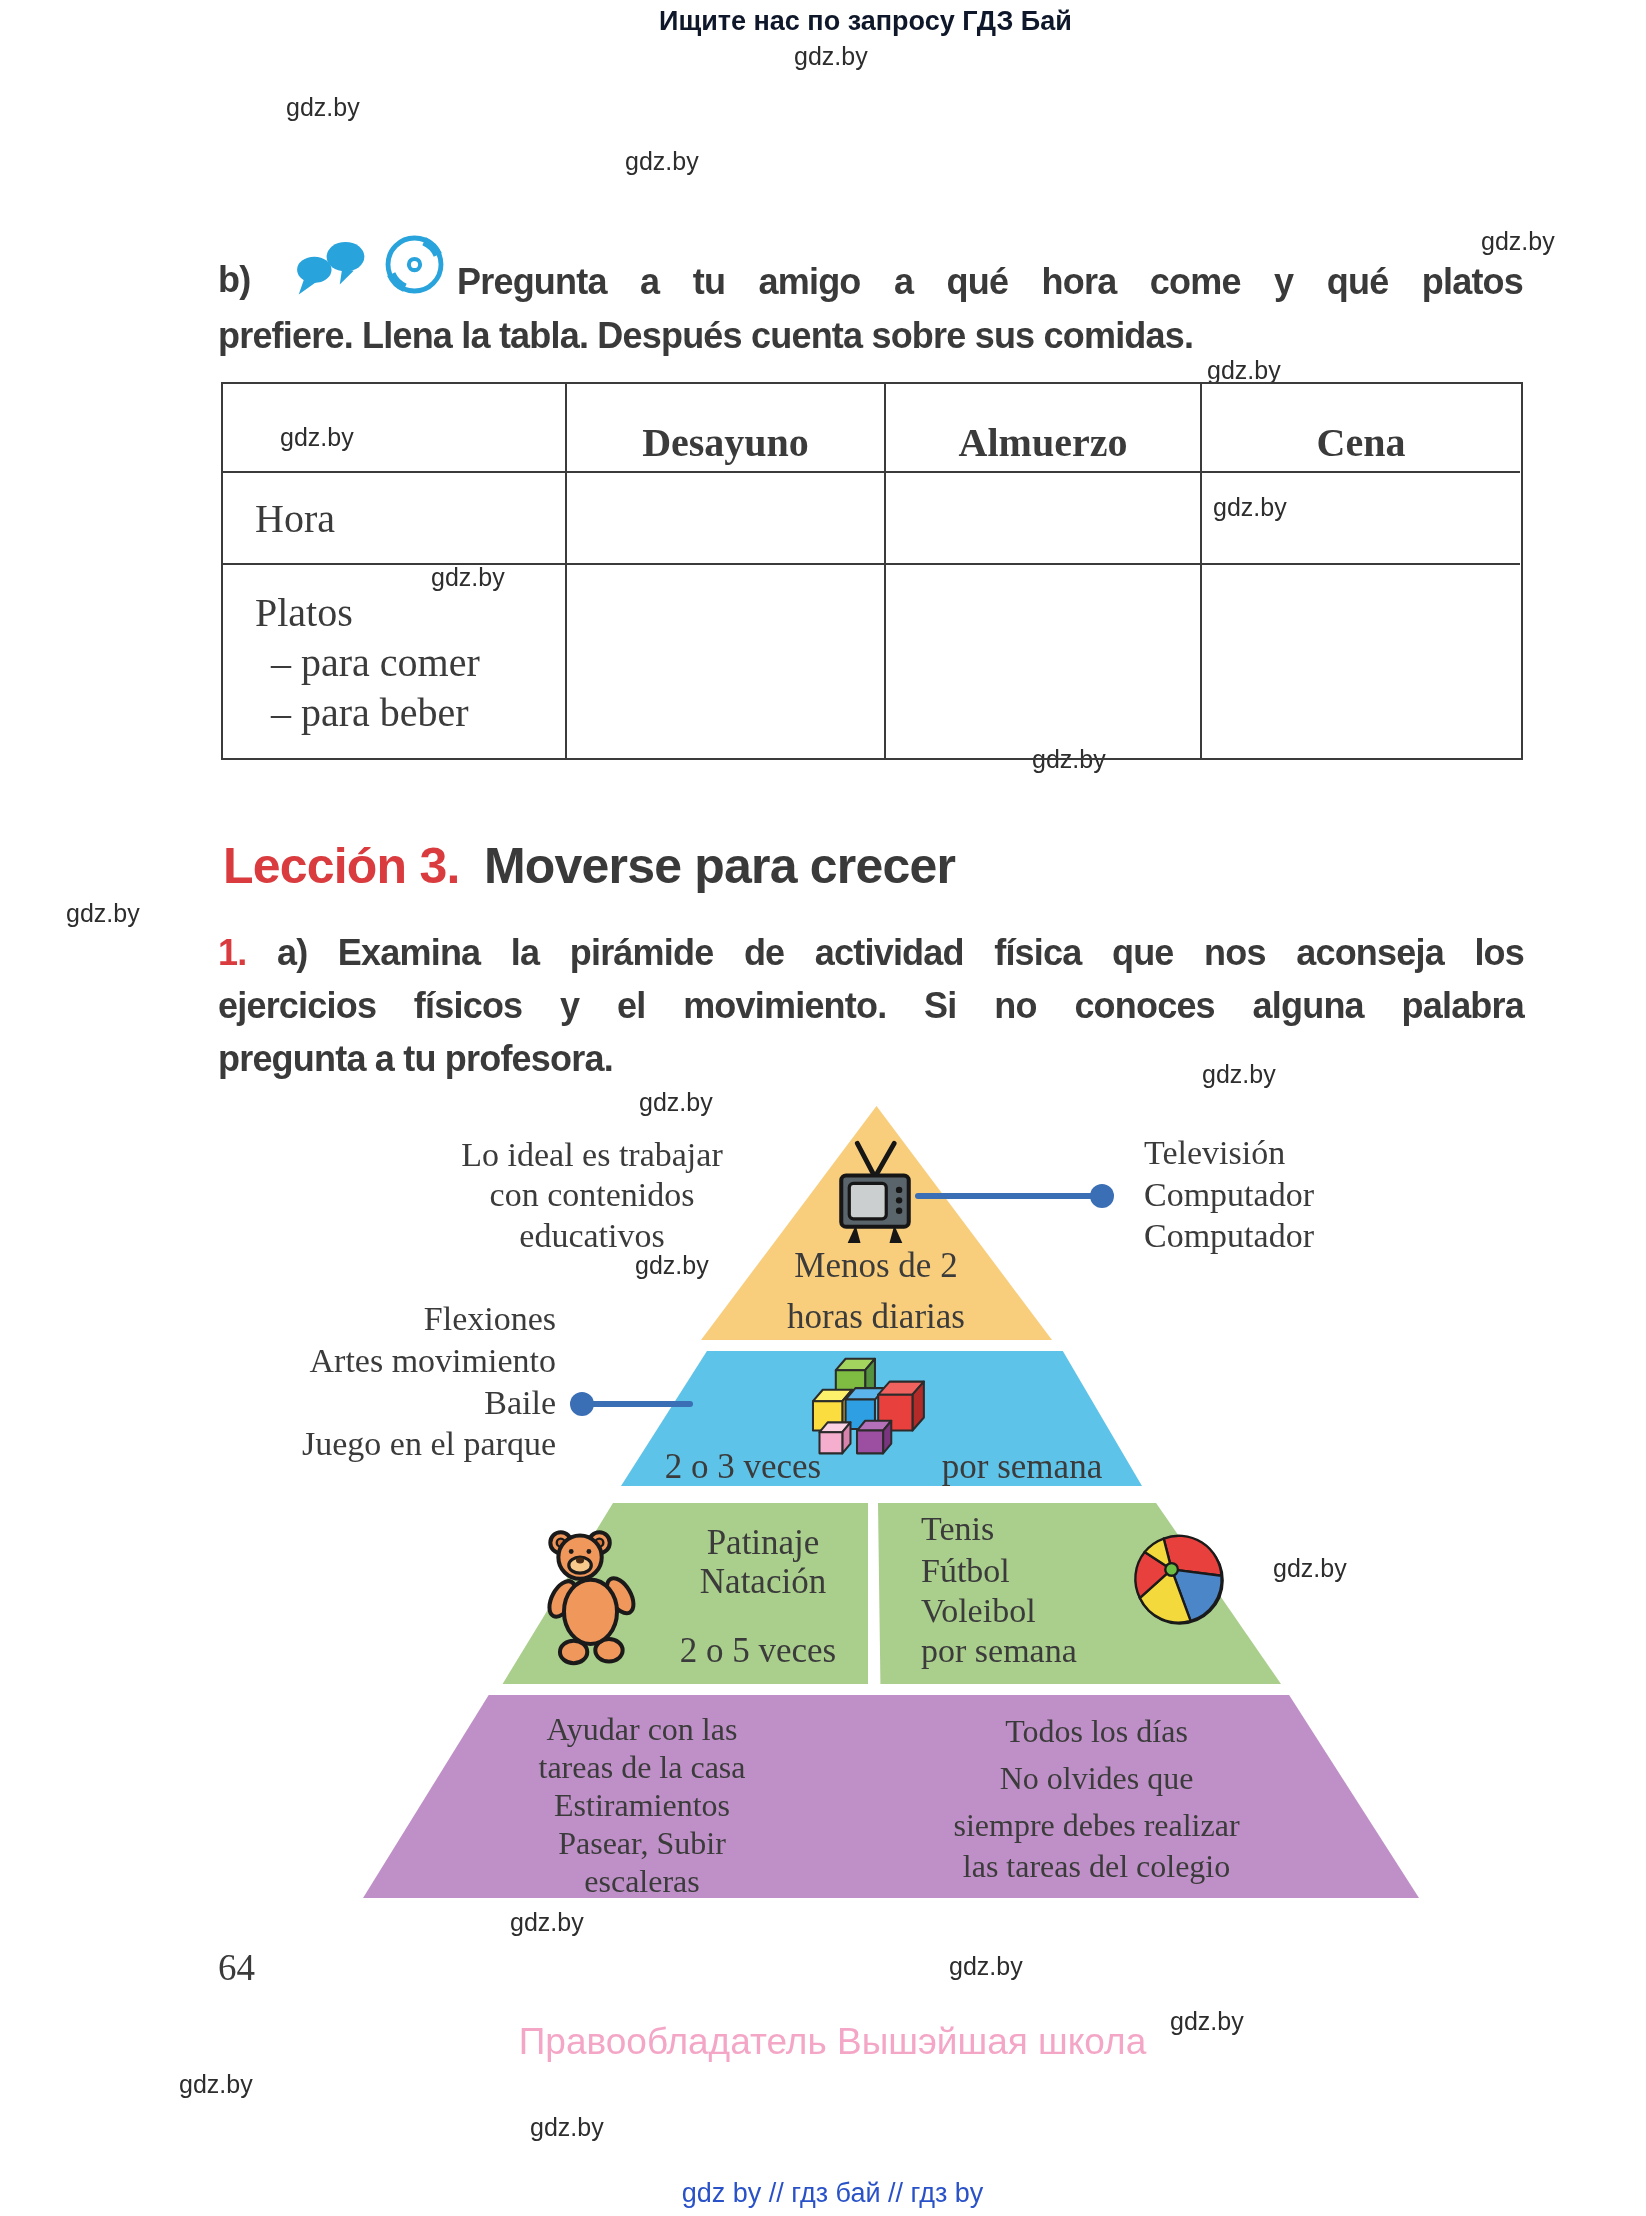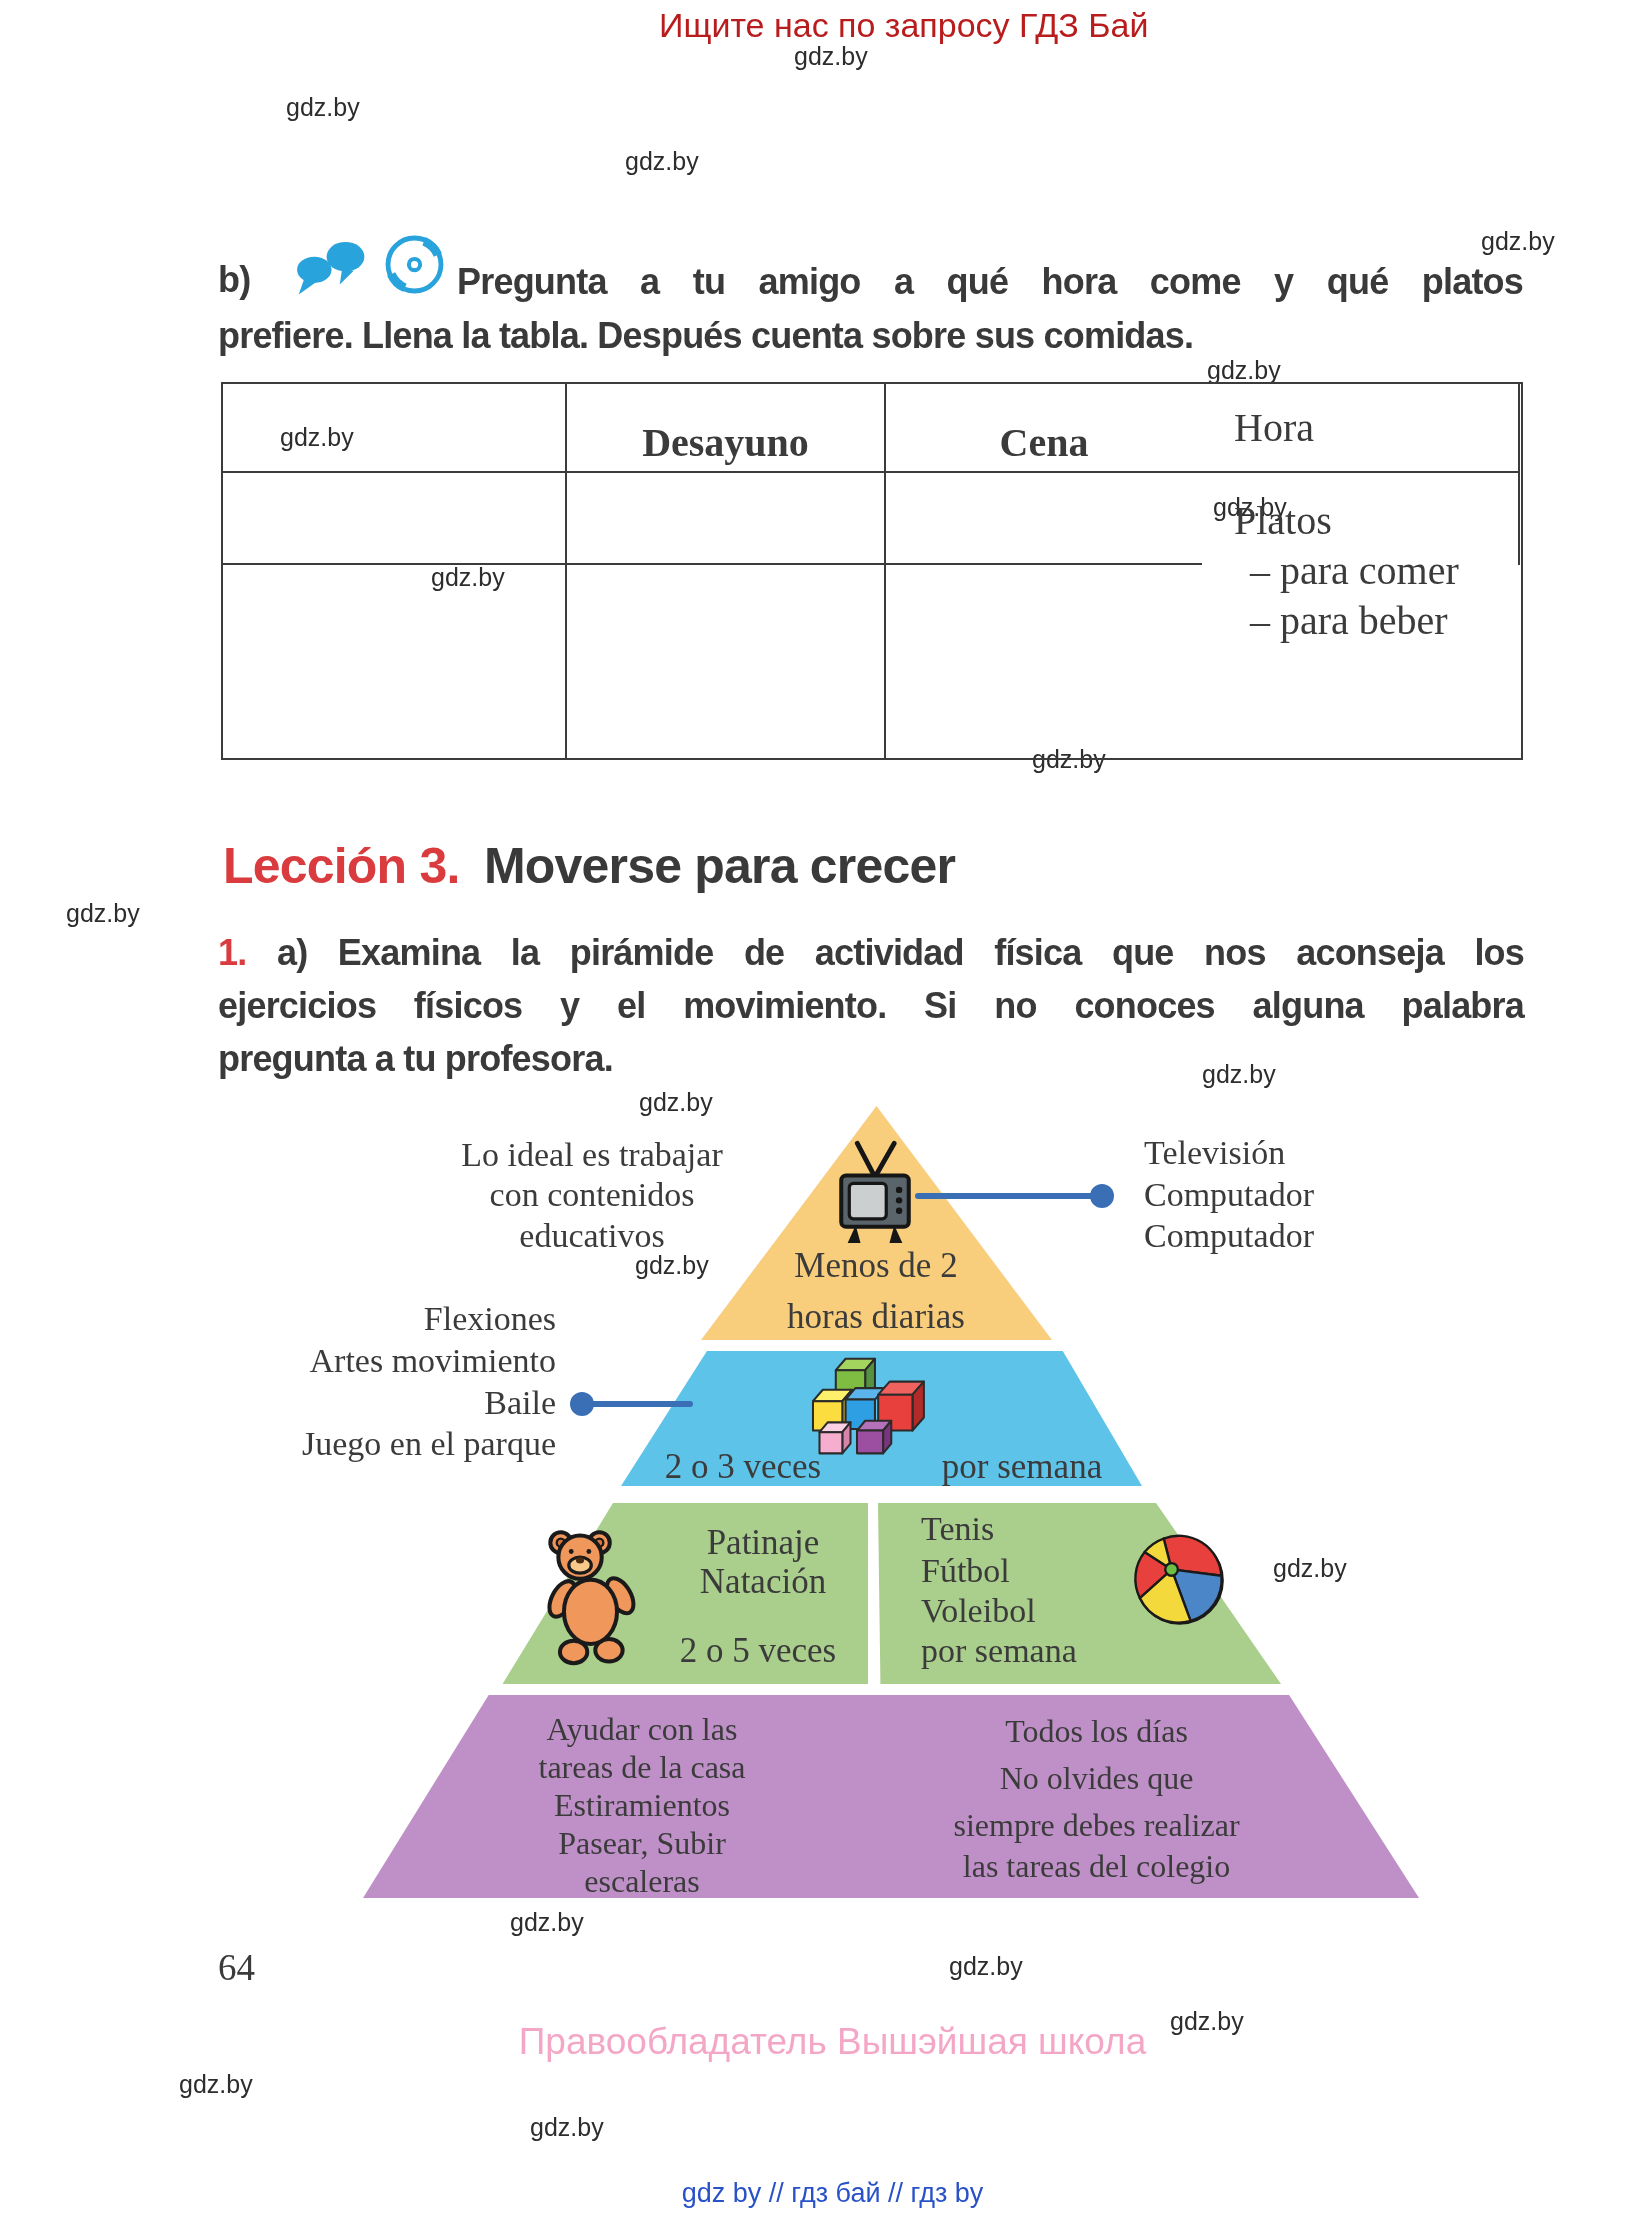--- a/index.html
+++ b/index.html
@@ -1,21 +1,21 @@
 <!DOCTYPE html>
 <html style="font-size:13px"><head>
 <meta charset="utf-8">
 <style>
   html,body{margin:0;padding:0;background:#ffffff;}
   #page{position:relative;width:1647px;height:2216px;background:#ffffff;overflow:hidden;
         font-family:"Liberation Sans",sans-serif;}
   .abs{position:absolute;}
   .wm{position:absolute;font-family:"Liberation Sans",sans-serif;font-size:25px;color:#2d2d2d;
       letter-spacing:0;white-space:nowrap;}
-  .promo{font-size:34px;color:#b91c1c;font-weight:400;white-space:nowrap;}
+  .promo{font-size:27px;color:#0f172a;font-weight:700;white-space:nowrap;}
   .sansb{font-weight:bold;color:#3a3a3a;font-size:36px;letter-spacing:-0.8px;line-height:1.2;white-space:nowrap;}
   .jline{white-space:normal;text-align:justify;text-align-last:justify;}
   .red{color:#d93b3e;}
   .serif{font-family:"Liberation Serif","DejaVu Serif",serif;color:#3b3b3b;}
   .tbl{box-sizing:border-box;border:2.4px solid #3b3b3b;display:grid;}
   .cell{box-sizing:border-box;}
   .cb{border-bottom:2.4px solid #3b3b3b;}
   .cr{border-right:2.4px solid #3b3b3b;}
   .hcell{display:flex;align-items:flex-end;justify-content:center;padding-bottom:8px;
          font-weight:bold;font-size:40px;line-height:1;}
@@ -82,20 +82,21 @@
     </svg>
   </div>
 
   <div class="abs sansb jline" style="left:457px;top:260px;width:1066px;">Pregunta a tu amigo a qué hora come y qué platos</div>
   <div class="abs sansb" style="left:218px;top:314px;width:1306px;">prefiere. Llena la tabla. Después cuenta sobre sus comidas.</div>
 
   <div class="abs tbl" style="left:221px;top:382px;width:1302px;height:378px;
               grid-template-columns:344px 319px 316px 318px;grid-template-rows:89px 92px auto;">
     <div class="cell cb cr"></div>
     <div class="cell cb cr serif hcell">Desayuno</div>
+    <div class="cell cb cr serif hcell">Almuerzo</div>
     <div class="cell cb serif hcell">Cena</div>
 
     <div class="cell cb cr serif" style="display:flex;align-items:center;padding-left:32px;font-size:40px;">Hora</div>
     <div class="cell cb cr"></div>
     <div class="cell cb cr"></div>
     <div class="cell cb"></div>
 
     <div class="cell cr serif" style="padding:22.6px 0 0 32px;font-size:40px;line-height:50px;">
       <div>Platos</div>
       <div style="padding-left:16px;">– para comer</div>

